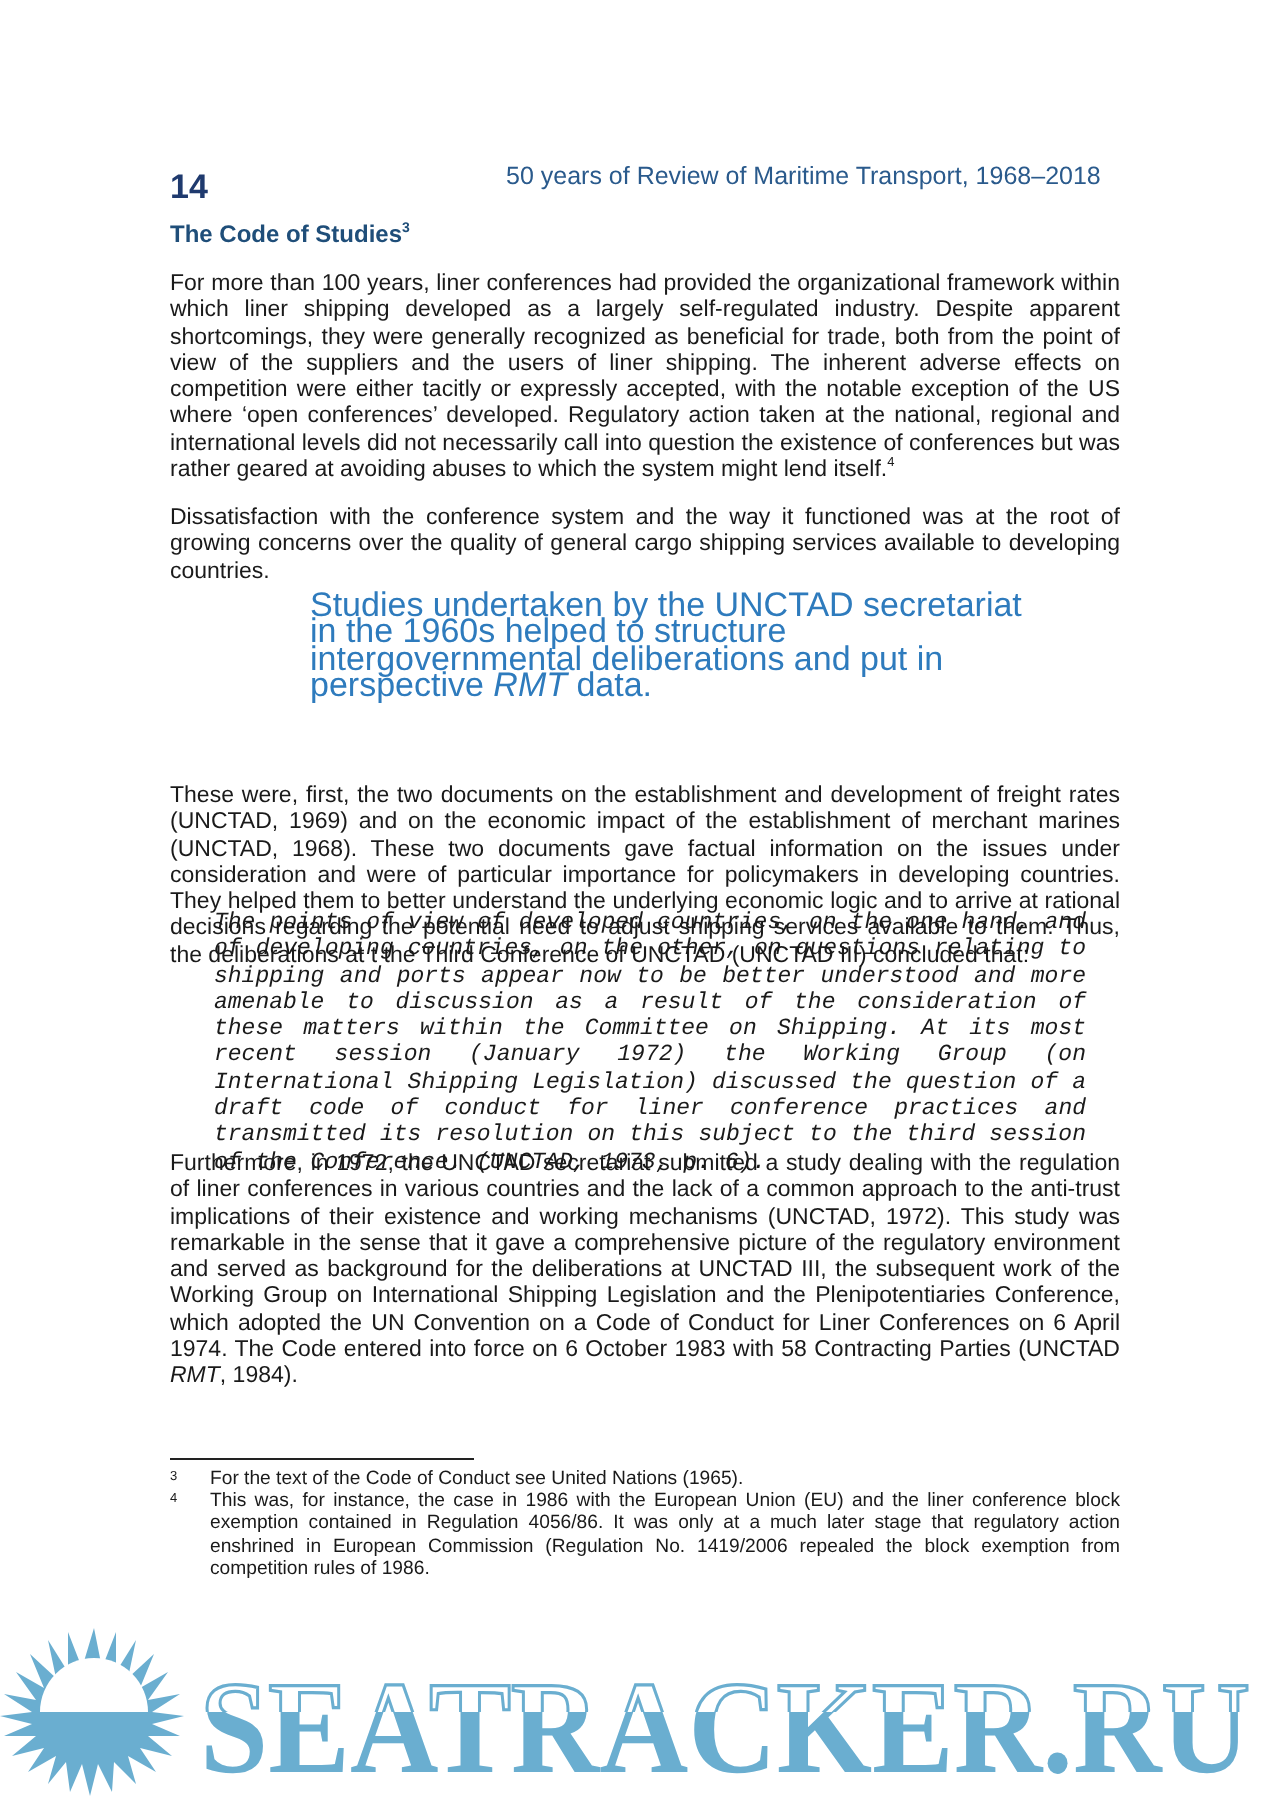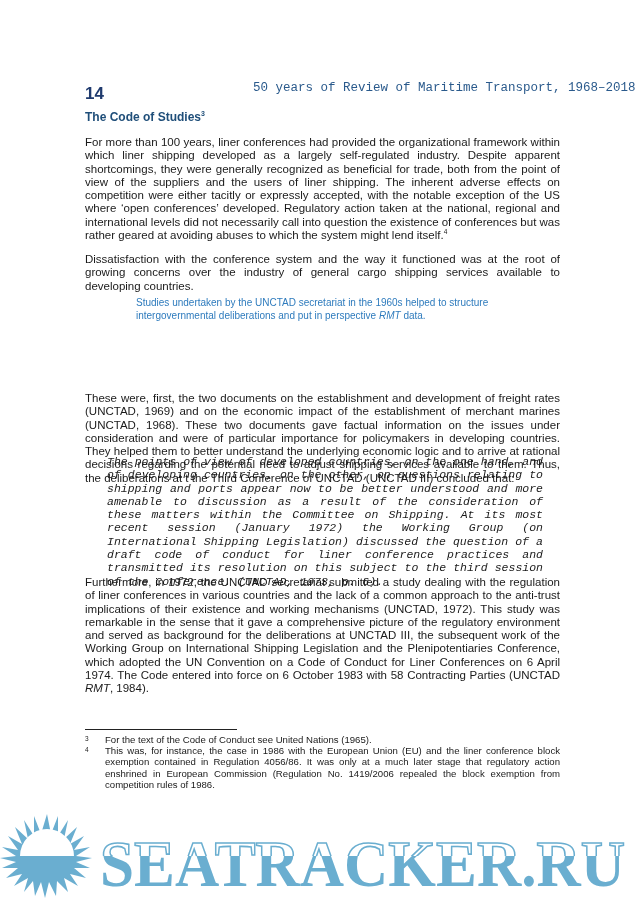--- a/index.html
+++ b/index.html
@@ -7,35 +7,35 @@
       width: 644px; height: 910px; background: #ffffff; position: relative; overflow: hidden;
       font-family: "Liberation Sans", sans-serif; color: #1a1a1a;
     }
     .page { position: absolute; left: 0; top: 0; width: 644px; height: 910px; }
     .page-number {
       position: absolute; left: 85px; top: 84px; font-size: 17px; font-weight: bold; color: #1f3a6e;
       font-family: "Liberation Sans", sans-serif;
     }
     .running-header {
       position: absolute; left: 253px; top: 81px; width: 305px; font-size: 12.5px; color: #2a5a8c;
-      text-align: right; white-space: nowrap; font-family: Liberation Mono, monospace;
+      white-space: nowrap;
     }
     .section-title {
       position: absolute; left: 85px; top: 110px; font-size: 12px; font-weight: bold; color: #1f4e79;
     }
     .section-title sup { font-size: 7px; vertical-align: super; line-height: 0; }
     .para {
       position: absolute; left: 85px; width: 475px; font-size: 11.5px; line-height: 13.3px;
       text-align: justify; color: #1a1a1a;
     }
     .para sup { font-size: 6.5px; vertical-align: super; line-height: 0; }
     #p1 { top: 136px; }
     #p2 { top: 253px; }
     .callout {
-      position: absolute; left: 136px; top: 296px; width: 372px; font-size: 10px; line-height: 13.3px;
+      position: absolute; left: 155px; top: 296px; width: 372px; font-size: 17px; line-height: 13.3px;
       color: #2e7bbd;
     }
     #p3 { top: 350px; margin-top: 42px; }
     .quote {
       position: absolute; left: 107px; top: 455px; width: 436px; font-size: 11.5px; line-height: 13.3px;
       font-style: italic; text-align: justify; color: #1a1a1a; font-family: Liberation Mono, monospace;
     }
     #p4 { top: 576px; }
     .footnote-rule {
       position: absolute; left: 85px; top: 729px; width: 152px; height: 0; border-top: 1px solid #222;
@@ -51,21 +51,21 @@
 
 <div class="page">
 
   <div class="page-number">14</div>
   <div class="running-header">50 years of Review of Maritime Transport, 1968–2018</div>
 
   <div class="section-title"><span>The Code of Studies</span><sup>3</sup></div>
 
   <div class="para" id="p1"><span>For more than 100 years, liner conferences had provided the organizational framework within which liner shipping developed as a largely self-regulated industry. Despite apparent shortcomings, they were generally recognized as beneficial for trade, both from the point of view of the suppliers and the users of liner shipping. The inherent adverse effects on competition were either tacitly or expressly accepted, with the notable exception of the US where ‘open conferences’ developed. Regulatory action taken at the national, regional and international levels did not necessarily call into question the existence of conferences but was rather geared at avoiding abuses to which the system might lend itself.</span><sup>4</sup></div>
 
-  <div class="para" id="p2">Dissatisfaction with the conference system and the way it functioned was at the root of growing concerns over the industry of general cargo shipping services available to developing countries.</div>
+  <div class="para" id="p2">Dissatisfaction with the conference system and the way it functioned was at the root of growing concerns over the quality of general cargo shipping services available to developing countries.</div>
 
   <div class="callout"><span>Studies undertaken by the UNCTAD secretariat in the 1960s helped to structure intergovernmental deliberations and put in perspective </span><i>RMT</i><span> data.</span></div>
 
   <div class="para" id="p3">These were, first, the two documents on the establishment and development of freight rates (UNCTAD, 1969) and on the economic impact of the establishment of merchant marines (UNCTAD, 1968). These two documents gave factual information on the issues under consideration and were of particular importance for policymakers in developing countries. They helped them to better understand the underlying economic logic and to arrive at rational decisions regarding the potential need to adjust shipping services available to them. Thus, the deliberations at t the Third Conference of UNCTAD (UNCTAD III) concluded that:</div>
 
   <div class="quote">The points of view of developed countries, on the one hand, and of developing countries, on the other, on questions relating to shipping and ports appear now to be better understood and more amenable to discussion as a result of the consideration of these matters within the Committee on Shipping. At its most recent session (January 1972) the Working Group (on International Shipping Legislation) discussed the question of a draft code of conduct for liner conference practices and transmitted its resolution on this subject to the third session of the Conference. (UNCTAD, 1973, p. 6).</div>
 
   <div class="para" id="p4"><span>Furthermore, in 1972, the UNCTAD secretariat submitted a study dealing with the regulation of liner conferences in various countries and the lack of a common approach to the anti-trust implications of their existence and working mechanisms (UNCTAD, 1972). This study was remarkable in the sense that it gave a comprehensive picture of the regulatory environment and served as background for the deliberations at UNCTAD III, the subsequent work of the Working Group on International Shipping Legislation and the Plenipotentiaries Conference, which adopted the UN Convention on a Code of Conduct for Liner Conferences on 6 April 1974. The Code entered into force on 6 October 1983 with 58 Contracting Parties (UNCTAD </span><i>RMT</i><span>, 1984).</span></div>
 
   <div class="footnote-rule"></div>

